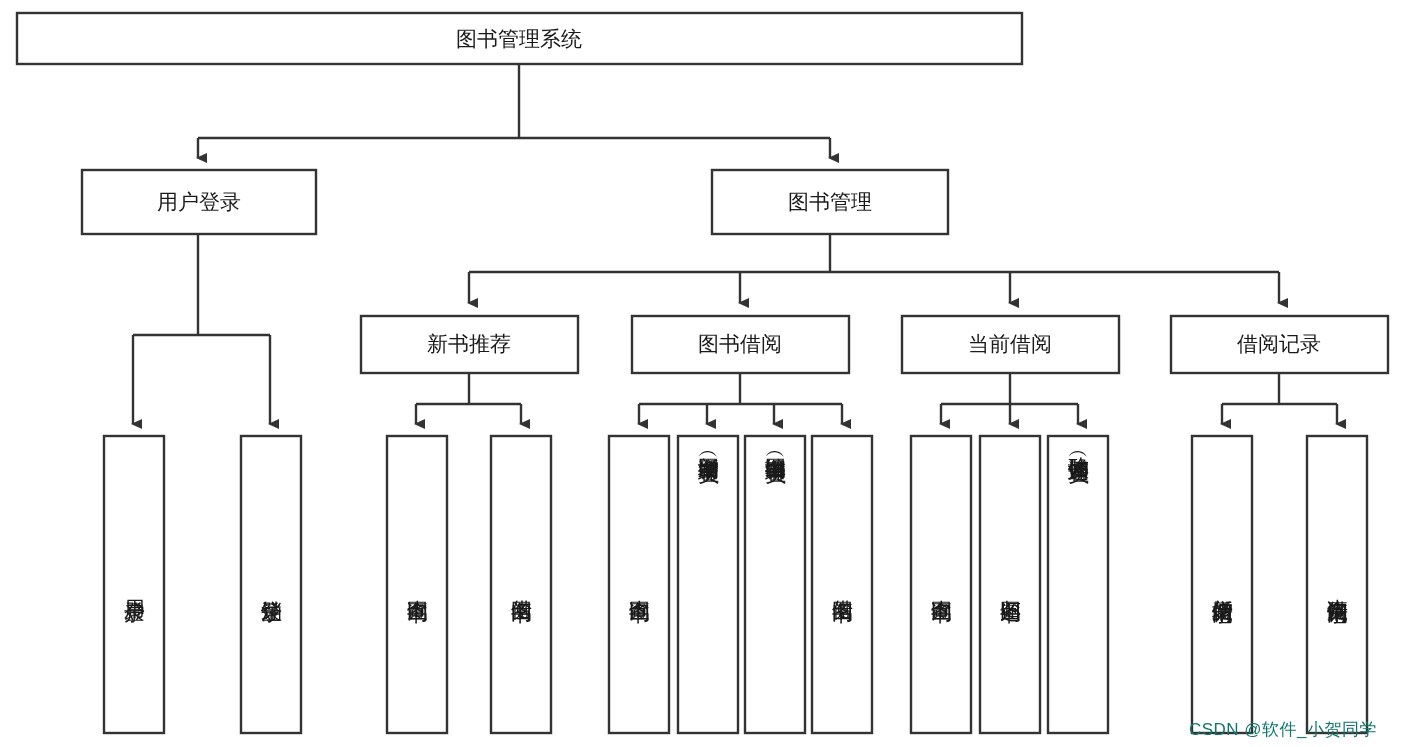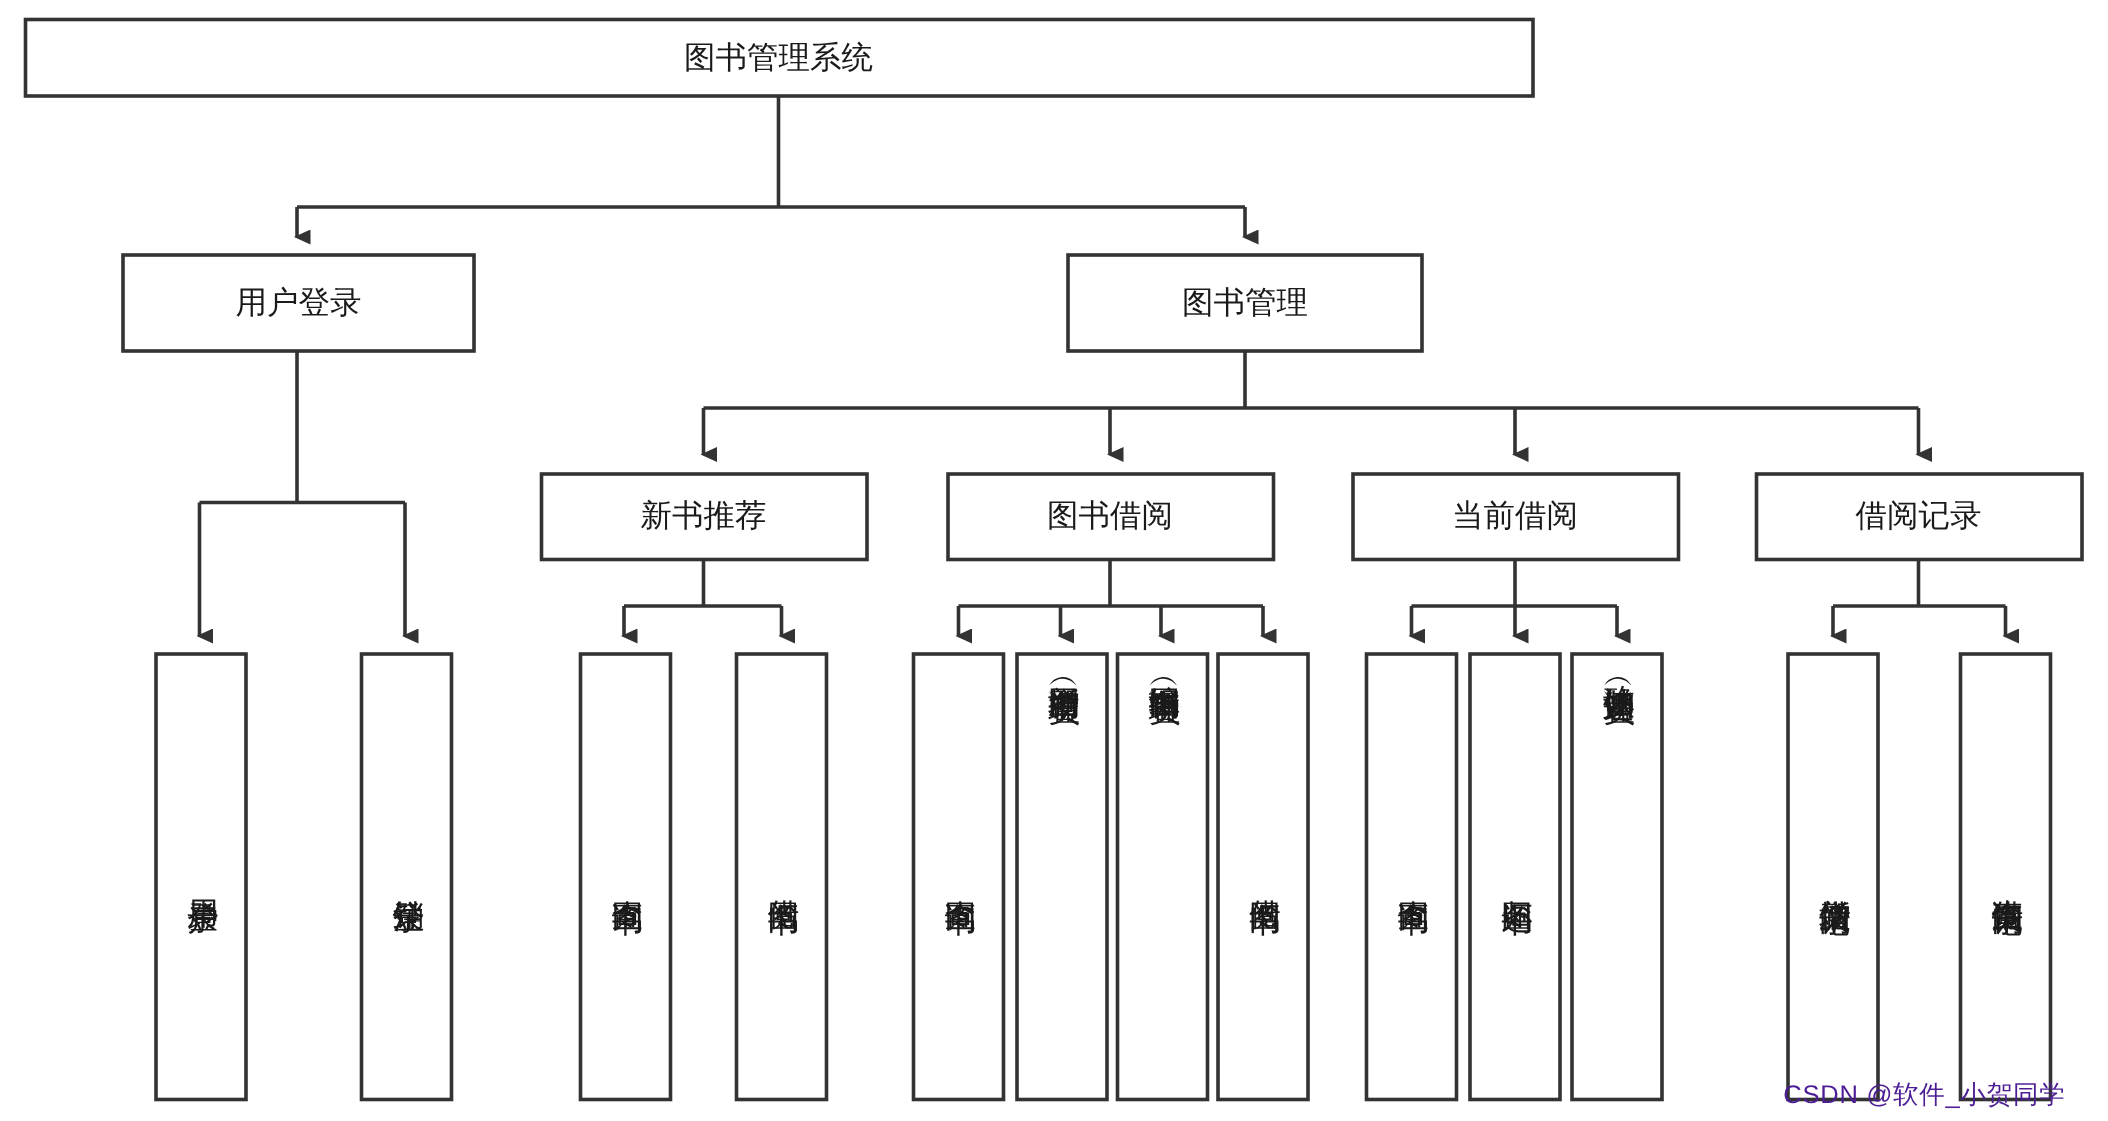--- a/index.html
+++ b/index.html
@@ -66,21 +66,21 @@
     color: #1a1a1a;
     white-space: nowrap;
     text-align: center;
   }
   .watermark {
     position: absolute;
     right: 8px;
     bottom: 6px;
     font-family: "Liberation Sans", "DejaVu Sans", sans-serif;
     font-size: 17px;
-    color: #4c1d95;
+    color: #0f766e;
     letter-spacing: 0.5px;
     user-select: none;
   }
 </style>
 </head>
 <body>
 
 <div id="diagram-root">
 
   <svg class="diagram-canvas" viewBox="0 0 1405 747" xmlns="http://www.w3.org/2000/svg">

